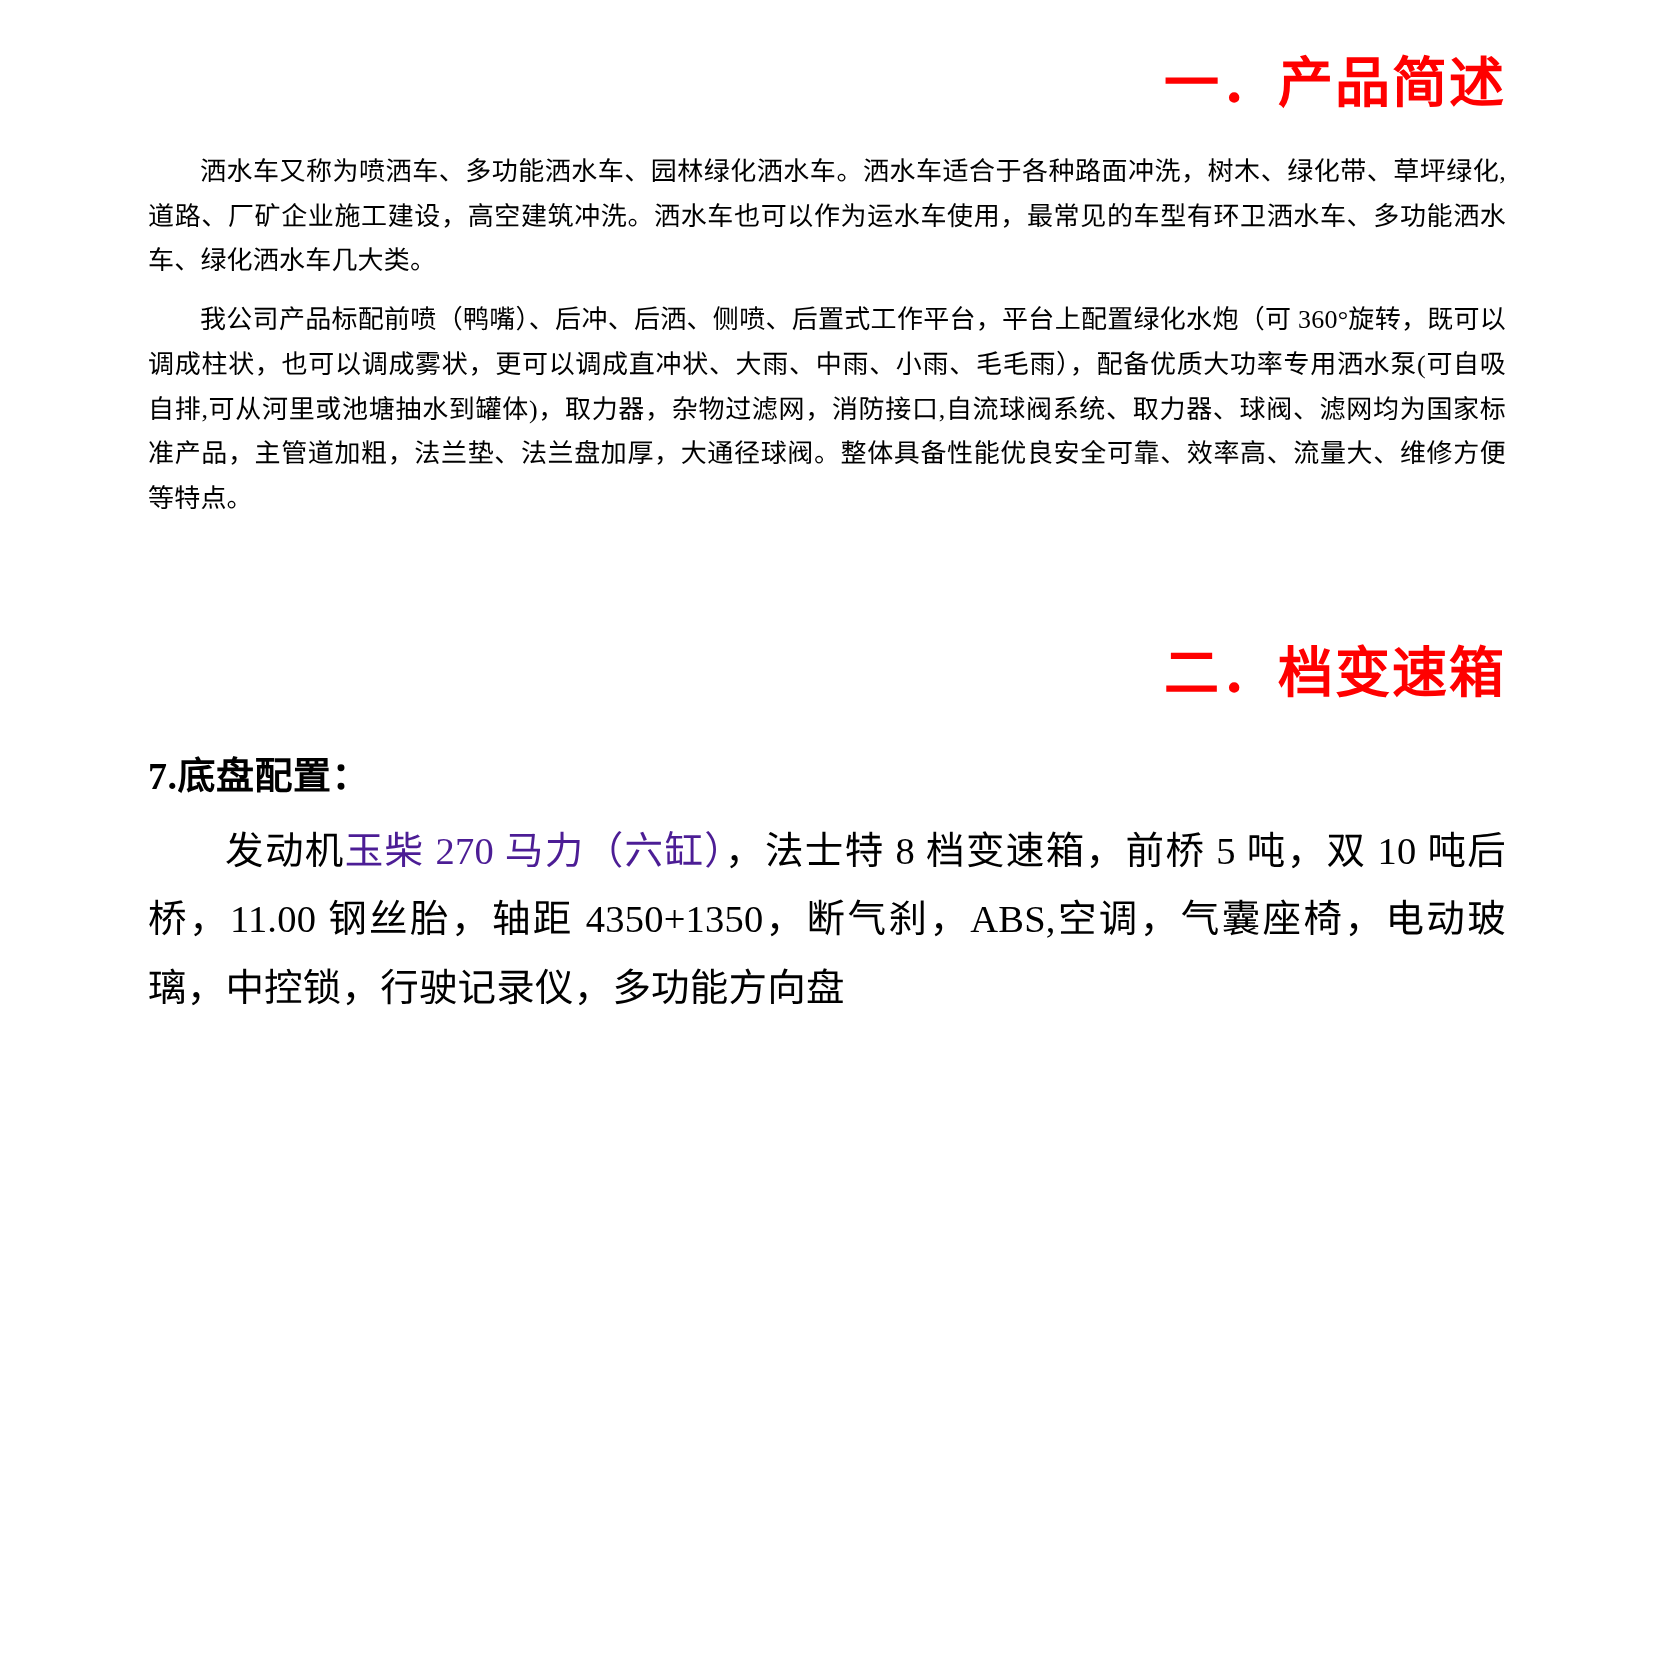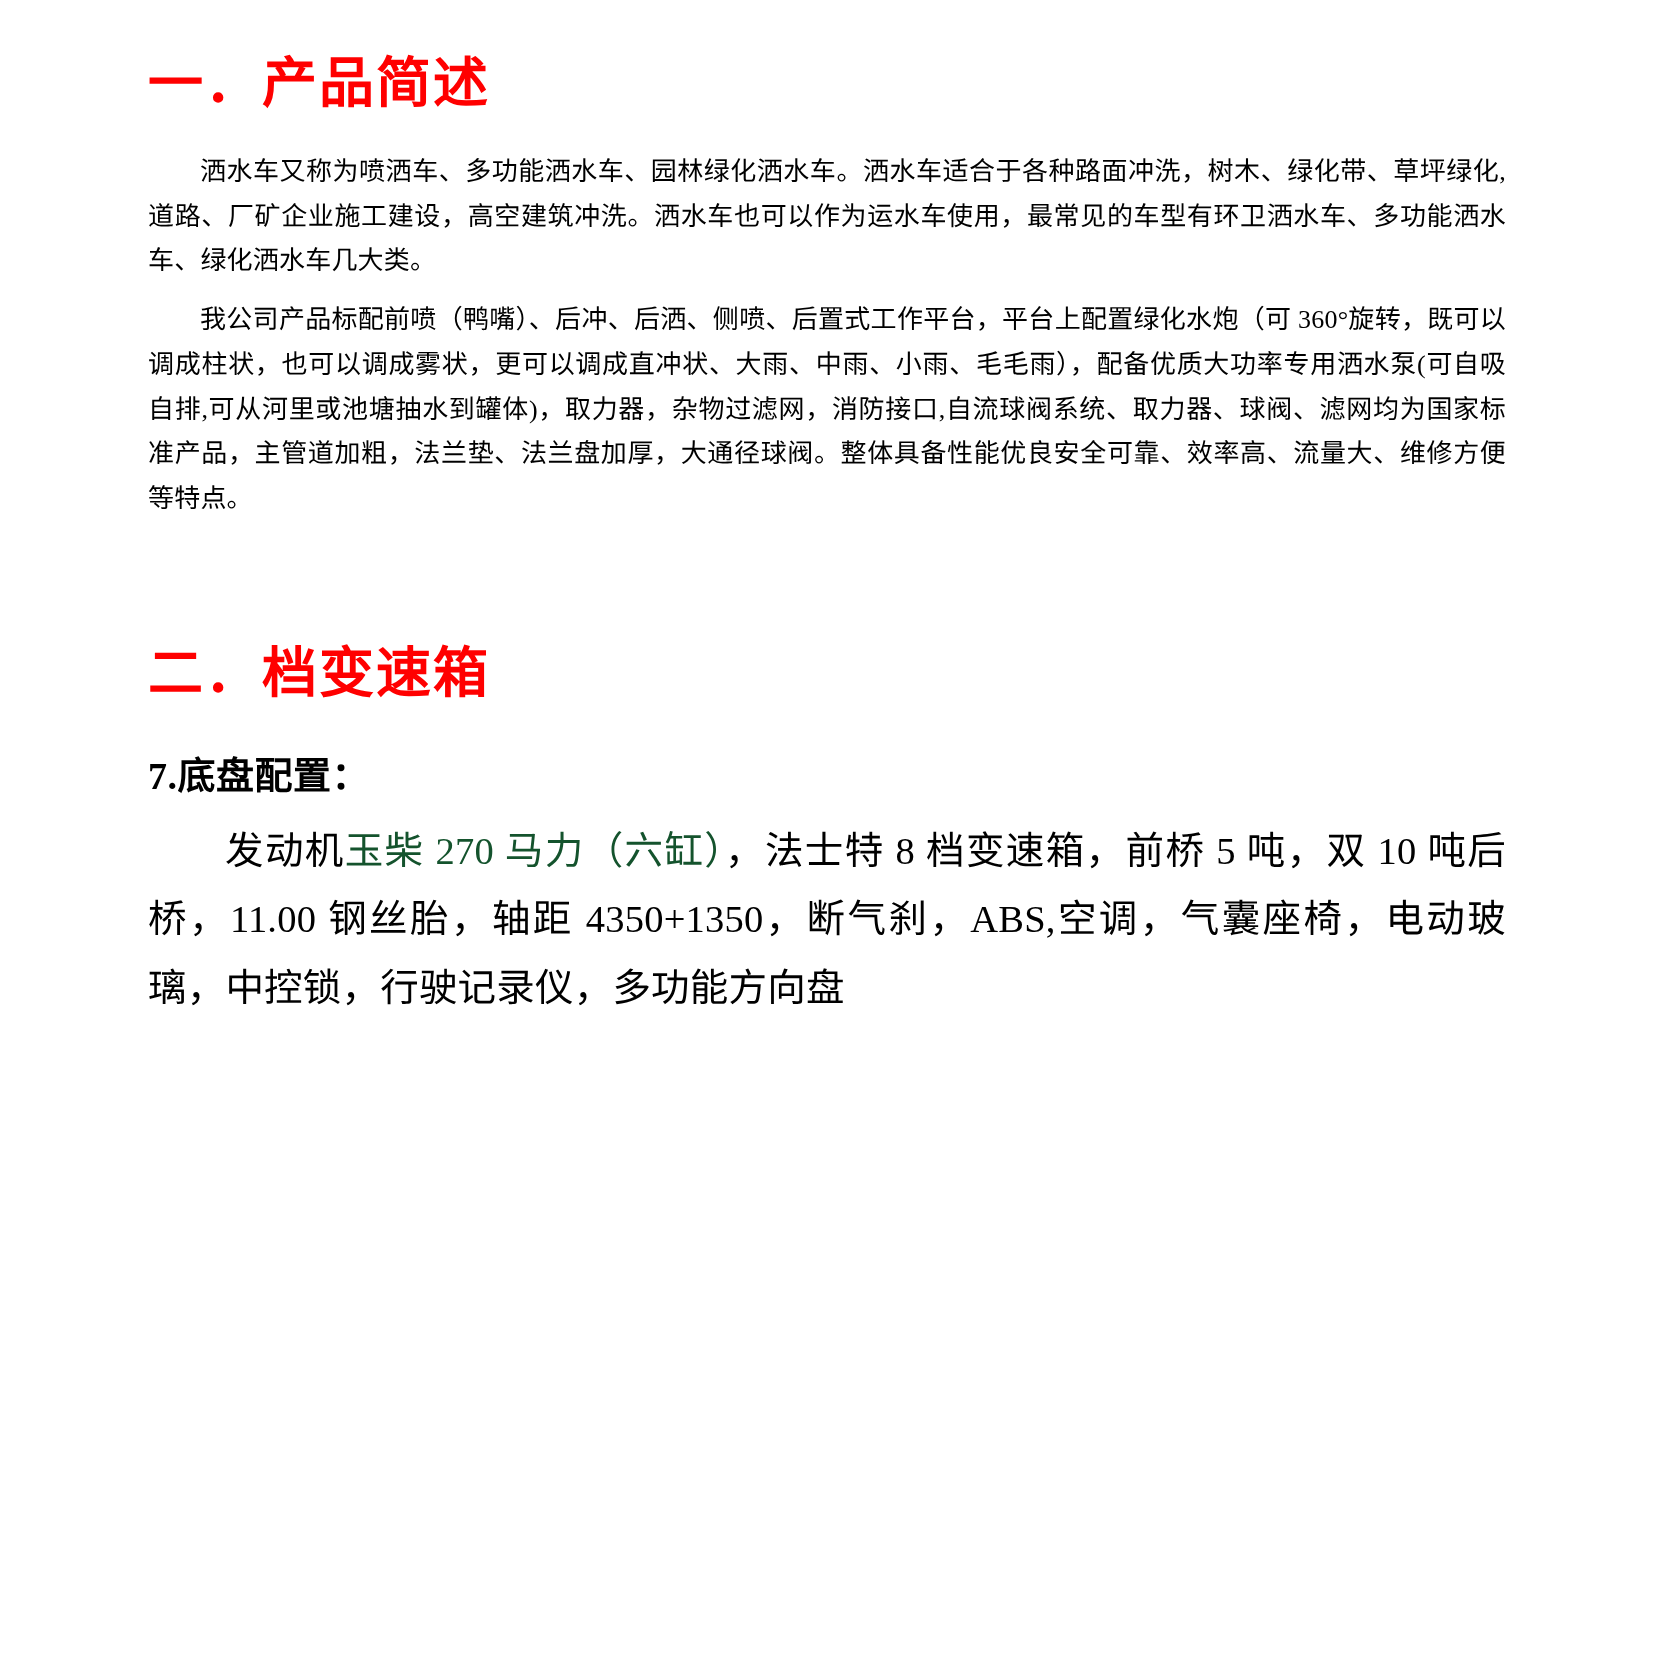--- a/index.html
+++ b/index.html
@@ -15,21 +15,21 @@
     -webkit-font-smoothing: antialiased;
   }
   .page {
     width: 1654px;
     min-height: 1655px;
     box-sizing: border-box;
     padding: 34px 148px 0 148px;
     position: relative;
   }
   .section-heading {
-    text-align: left;
+    text-align: right;
     color: #ff0000;
     font-weight: bold;
     font-size: 55px;
     letter-spacing: 2px;
     line-height: 1.2;
     margin: 0;
     font-family: "Liberation Sans", "DejaVu Sans", sans-serif;
   }
   .heading-one {
     margin-top: 16px;
@@ -55,21 +55,21 @@
     height: 118px;
   }
   .sub-heading {
     font-size: 38px;
     font-weight: bold;
     margin: 0 0 10px 0;
     line-height: 1.6;
     letter-spacing: 0.5px;
   }
   .red {
-    color: #14532d;
+    color: #4c1d95;
   }
   .chassis-para {
     font-size: 38.5px;
     line-height: 1.78;
     text-align: justify;
     text-justify: inter-ideograph;
     text-indent: 2em;
     margin: 0;
     letter-spacing: 0.2px;
   }

